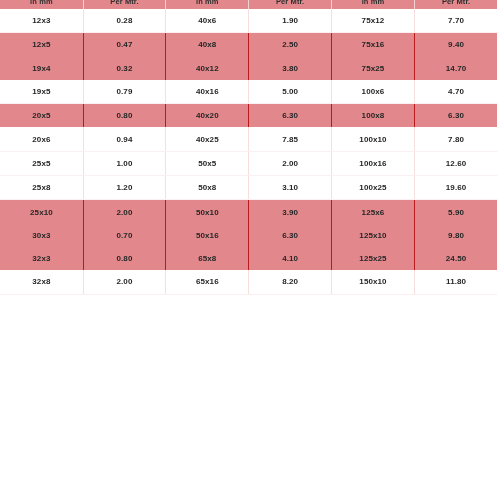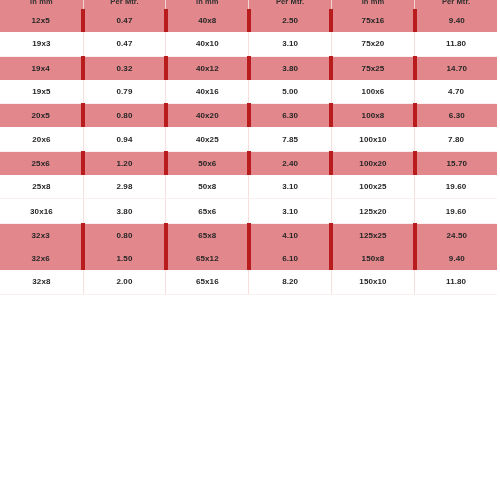--- a/index.html
+++ b/index.html
@@ -64,21 +64,21 @@
     padding: 0;
     border-right: 1px solid #f7dedf;
     white-space: nowrap;
     letter-spacing: 0.1px;
   }
   tbody td:last-child { border-right: none; }
 
   tbody tr.row-odd  td { background: #ffffff; }
   tbody tr.row-even td {
     background: #e2888c;
-    border-right: 4px solid #b91c1c;
+    border-right: 1px solid #b91c1c;
   }
   tbody tr.row-even td:last-child { border-right: none; }
 
   tbody tr.row-odd td { border-bottom: 1px solid #fbeff0; }
 </style>
 </head>
 <body>
 
 <div id="table-viewport">
   <div id="table-shift">
@@ -95,36 +95,36 @@
         <tr>
           <th>in mm</th>
           <th>Per Mtr.</th>
           <th>in mm</th>
           <th>Per Mtr.</th>
           <th>in mm</th>
           <th>Per Mtr.</th>
         </tr>
       </thead>
       <tbody id="table-body">
+          <tr class="row-odd">
+            <td>12x3</td>
+            <td>0.28</td>
+            <td>40x6</td>
+            <td>1.90</td>
+            <td>75x12</td>
+            <td>7.70</td>
+          </tr>
           <tr class="row-even">
             <td>12x5</td>
             <td>0.47</td>
             <td>40x8</td>
             <td>2.50</td>
             <td>75x16</td>
             <td>9.40</td>
           </tr>
-          <tr class="row-odd">
-            <td>19x3</td>
-            <td>0.47</td>
-            <td>40x10</td>
-            <td>3.10</td>
-            <td>75x20</td>
-            <td>11.80</td>
-          </tr>
           <tr class="row-even">
             <td>19x4</td>
             <td>0.32</td>
             <td>40x12</td>
             <td>3.80</td>
             <td>75x25</td>
             <td>14.70</td>
           </tr>
           <tr class="row-odd">
             <td>19x5</td>
@@ -143,60 +143,60 @@
             <td>6.30</td>
           </tr>
           <tr class="row-odd">
             <td>20x6</td>
             <td>0.94</td>
             <td>40x25</td>
             <td>7.85</td>
             <td>100x10</td>
             <td>7.80</td>
           </tr>
-          <tr class="row-even">
-            <td>25x6</td>
+          <tr class="row-odd">
+            <td>25x5</td>
+            <td>1.00</td>
+            <td>50x5</td>
+            <td>2.00</td>
+            <td>100x16</td>
+            <td>12.60</td>
+          </tr>
+          <tr class="row-odd">
+            <td>25x8</td>
             <td>1.20</td>
-            <td>50x6</td>
-            <td>2.40</td>
-            <td>100x20</td>
-            <td>15.70</td>
-          </tr>
-          <tr class="row-odd">
-            <td>25x8</td>
-            <td>2.98</td>
             <td>50x8</td>
             <td>3.10</td>
             <td>100x25</td>
             <td>19.60</td>
           </tr>
-          <tr class="row-odd">
-            <td>30x16</td>
-            <td>3.80</td>
-            <td>65x6</td>
-            <td>3.10</td>
-            <td>125x20</td>
-            <td>19.60</td>
+          <tr class="row-even">
+            <td>25x10</td>
+            <td>2.00</td>
+            <td>50x10</td>
+            <td>3.90</td>
+            <td>125x6</td>
+            <td>5.90</td>
+          </tr>
+          <tr class="row-even">
+            <td>30x3</td>
+            <td>0.70</td>
+            <td>50x16</td>
+            <td>6.30</td>
+            <td>125x10</td>
+            <td>9.80</td>
           </tr>
           <tr class="row-even">
             <td>32x3</td>
             <td>0.80</td>
             <td>65x8</td>
             <td>4.10</td>
             <td>125x25</td>
             <td>24.50</td>
           </tr>
-          <tr class="row-even">
-            <td>32x6</td>
-            <td>1.50</td>
-            <td>65x12</td>
-            <td>6.10</td>
-            <td>150x8</td>
-            <td>9.40</td>
-          </tr>
           <tr class="row-odd">
             <td>32x8</td>
             <td>2.00</td>
             <td>65x16</td>
             <td>8.20</td>
             <td>150x10</td>
             <td>11.80</td>
           </tr>
         </tbody>
     </table>

